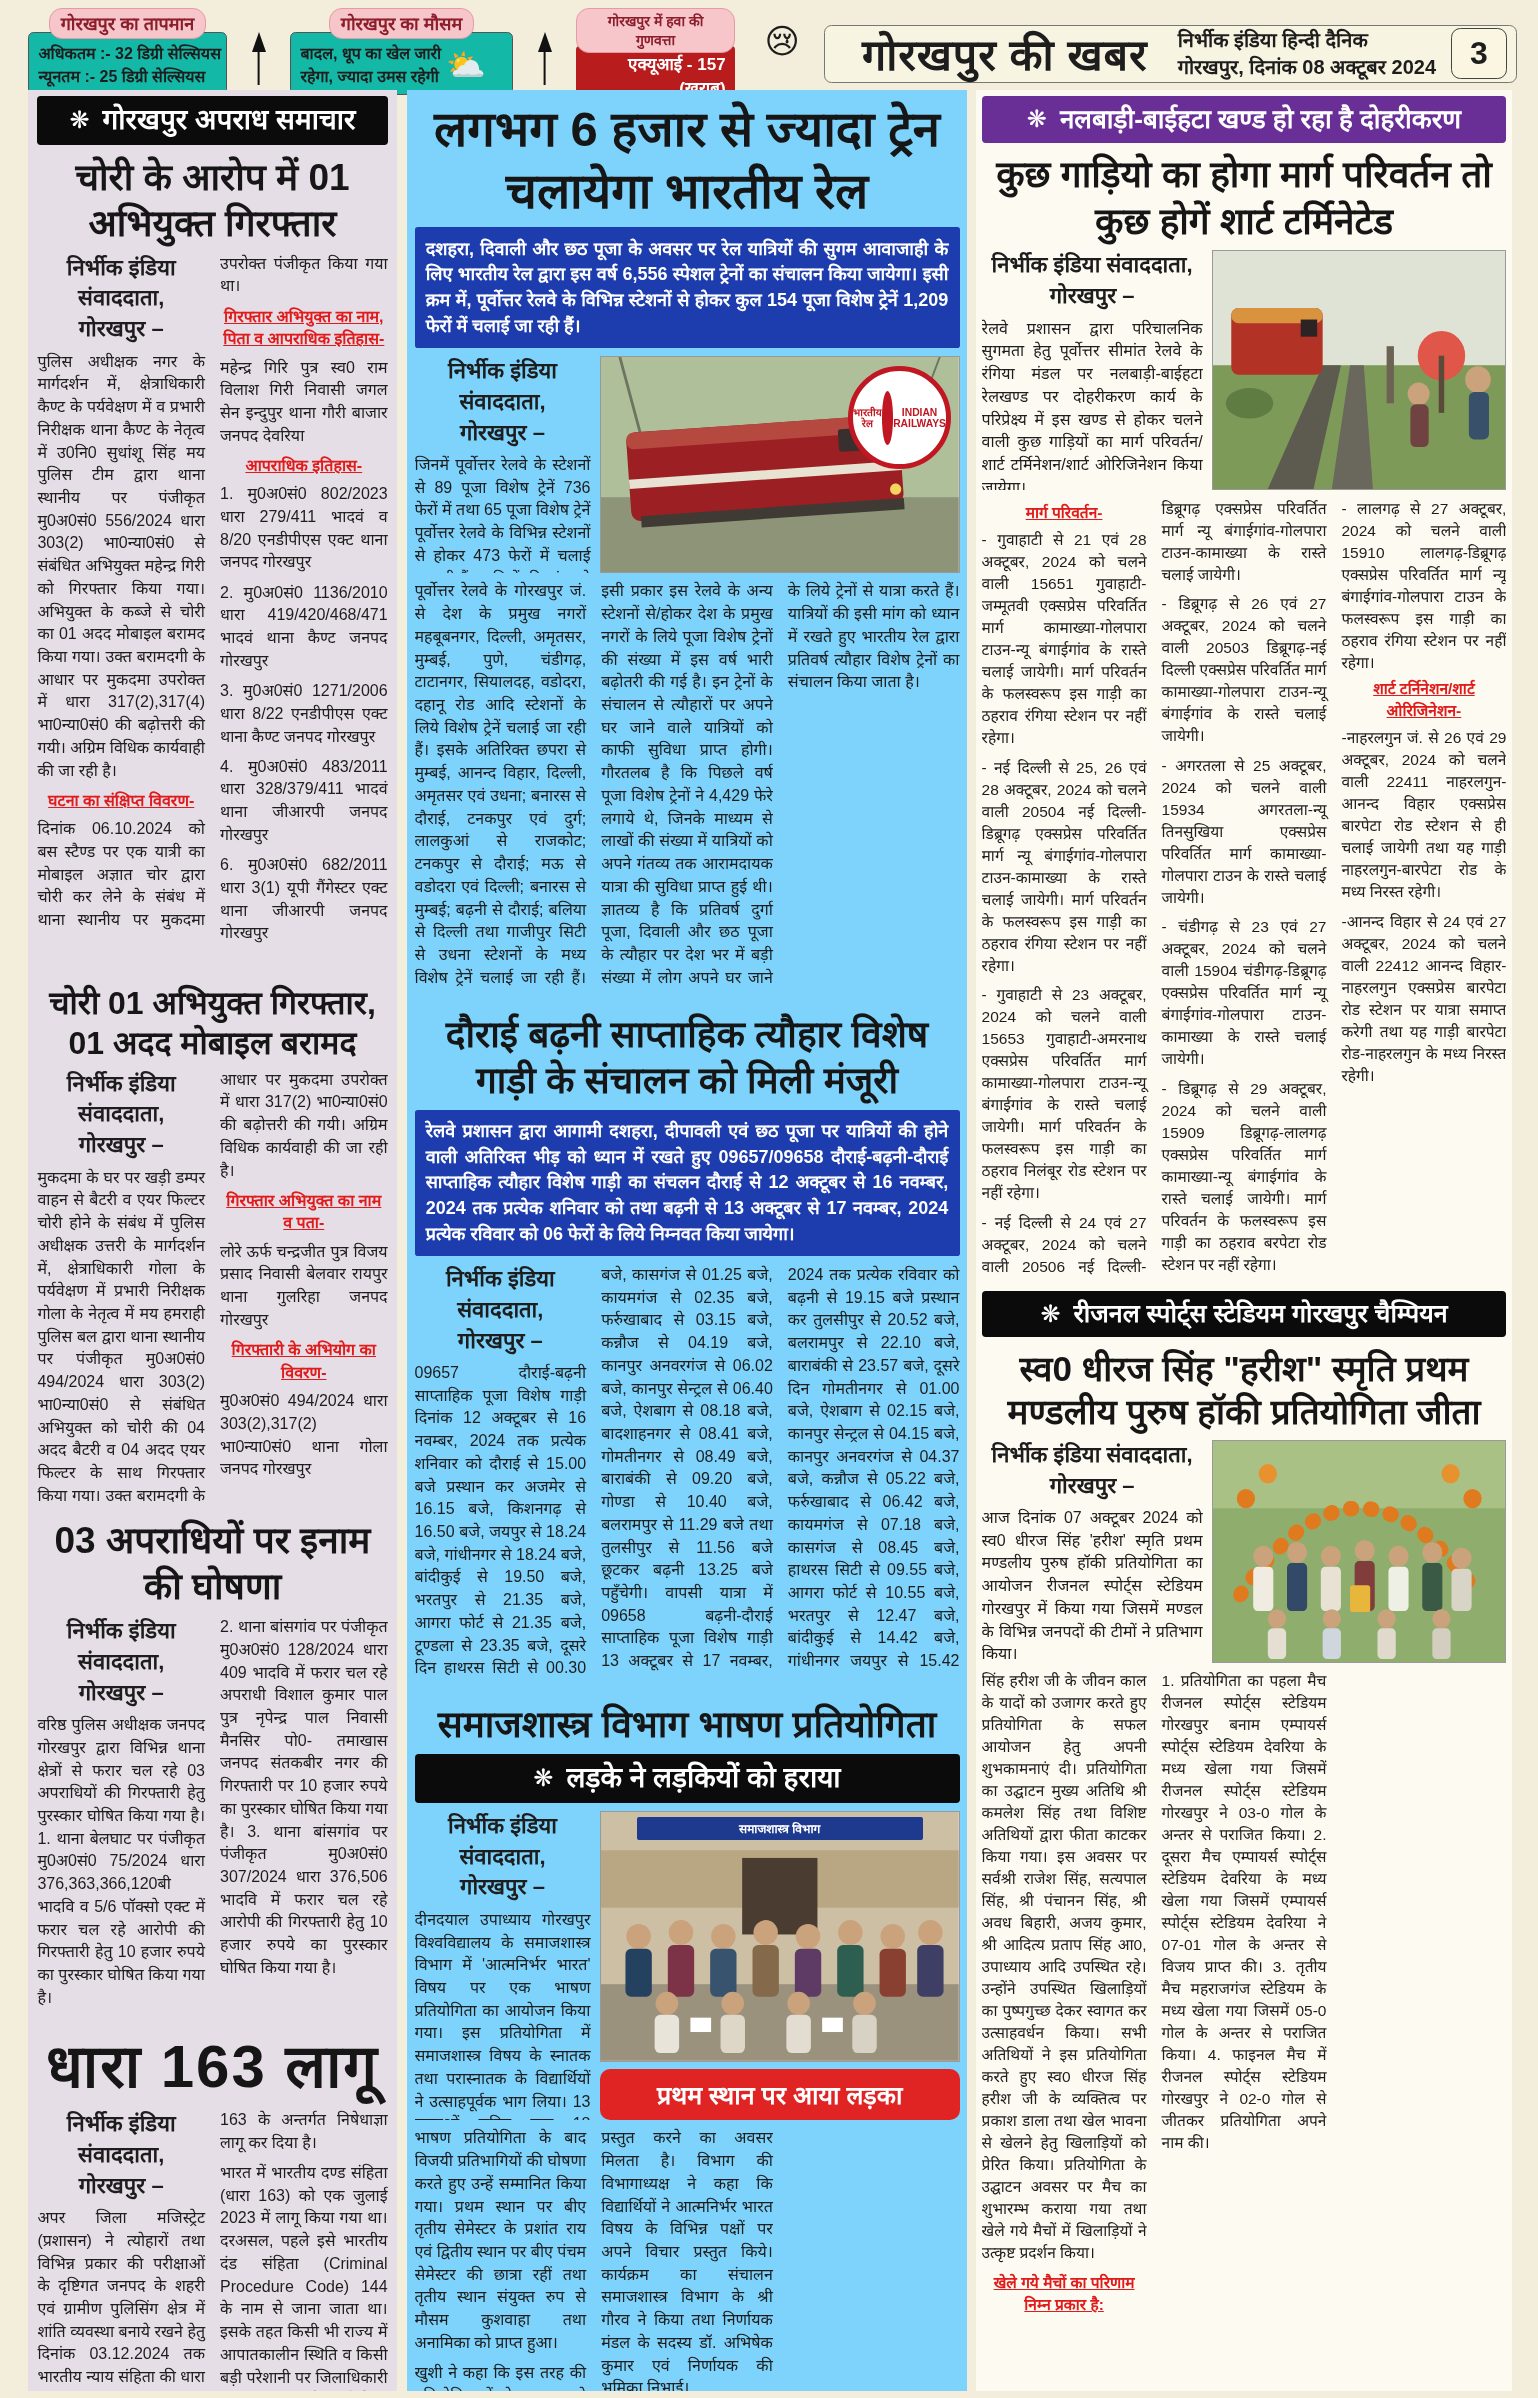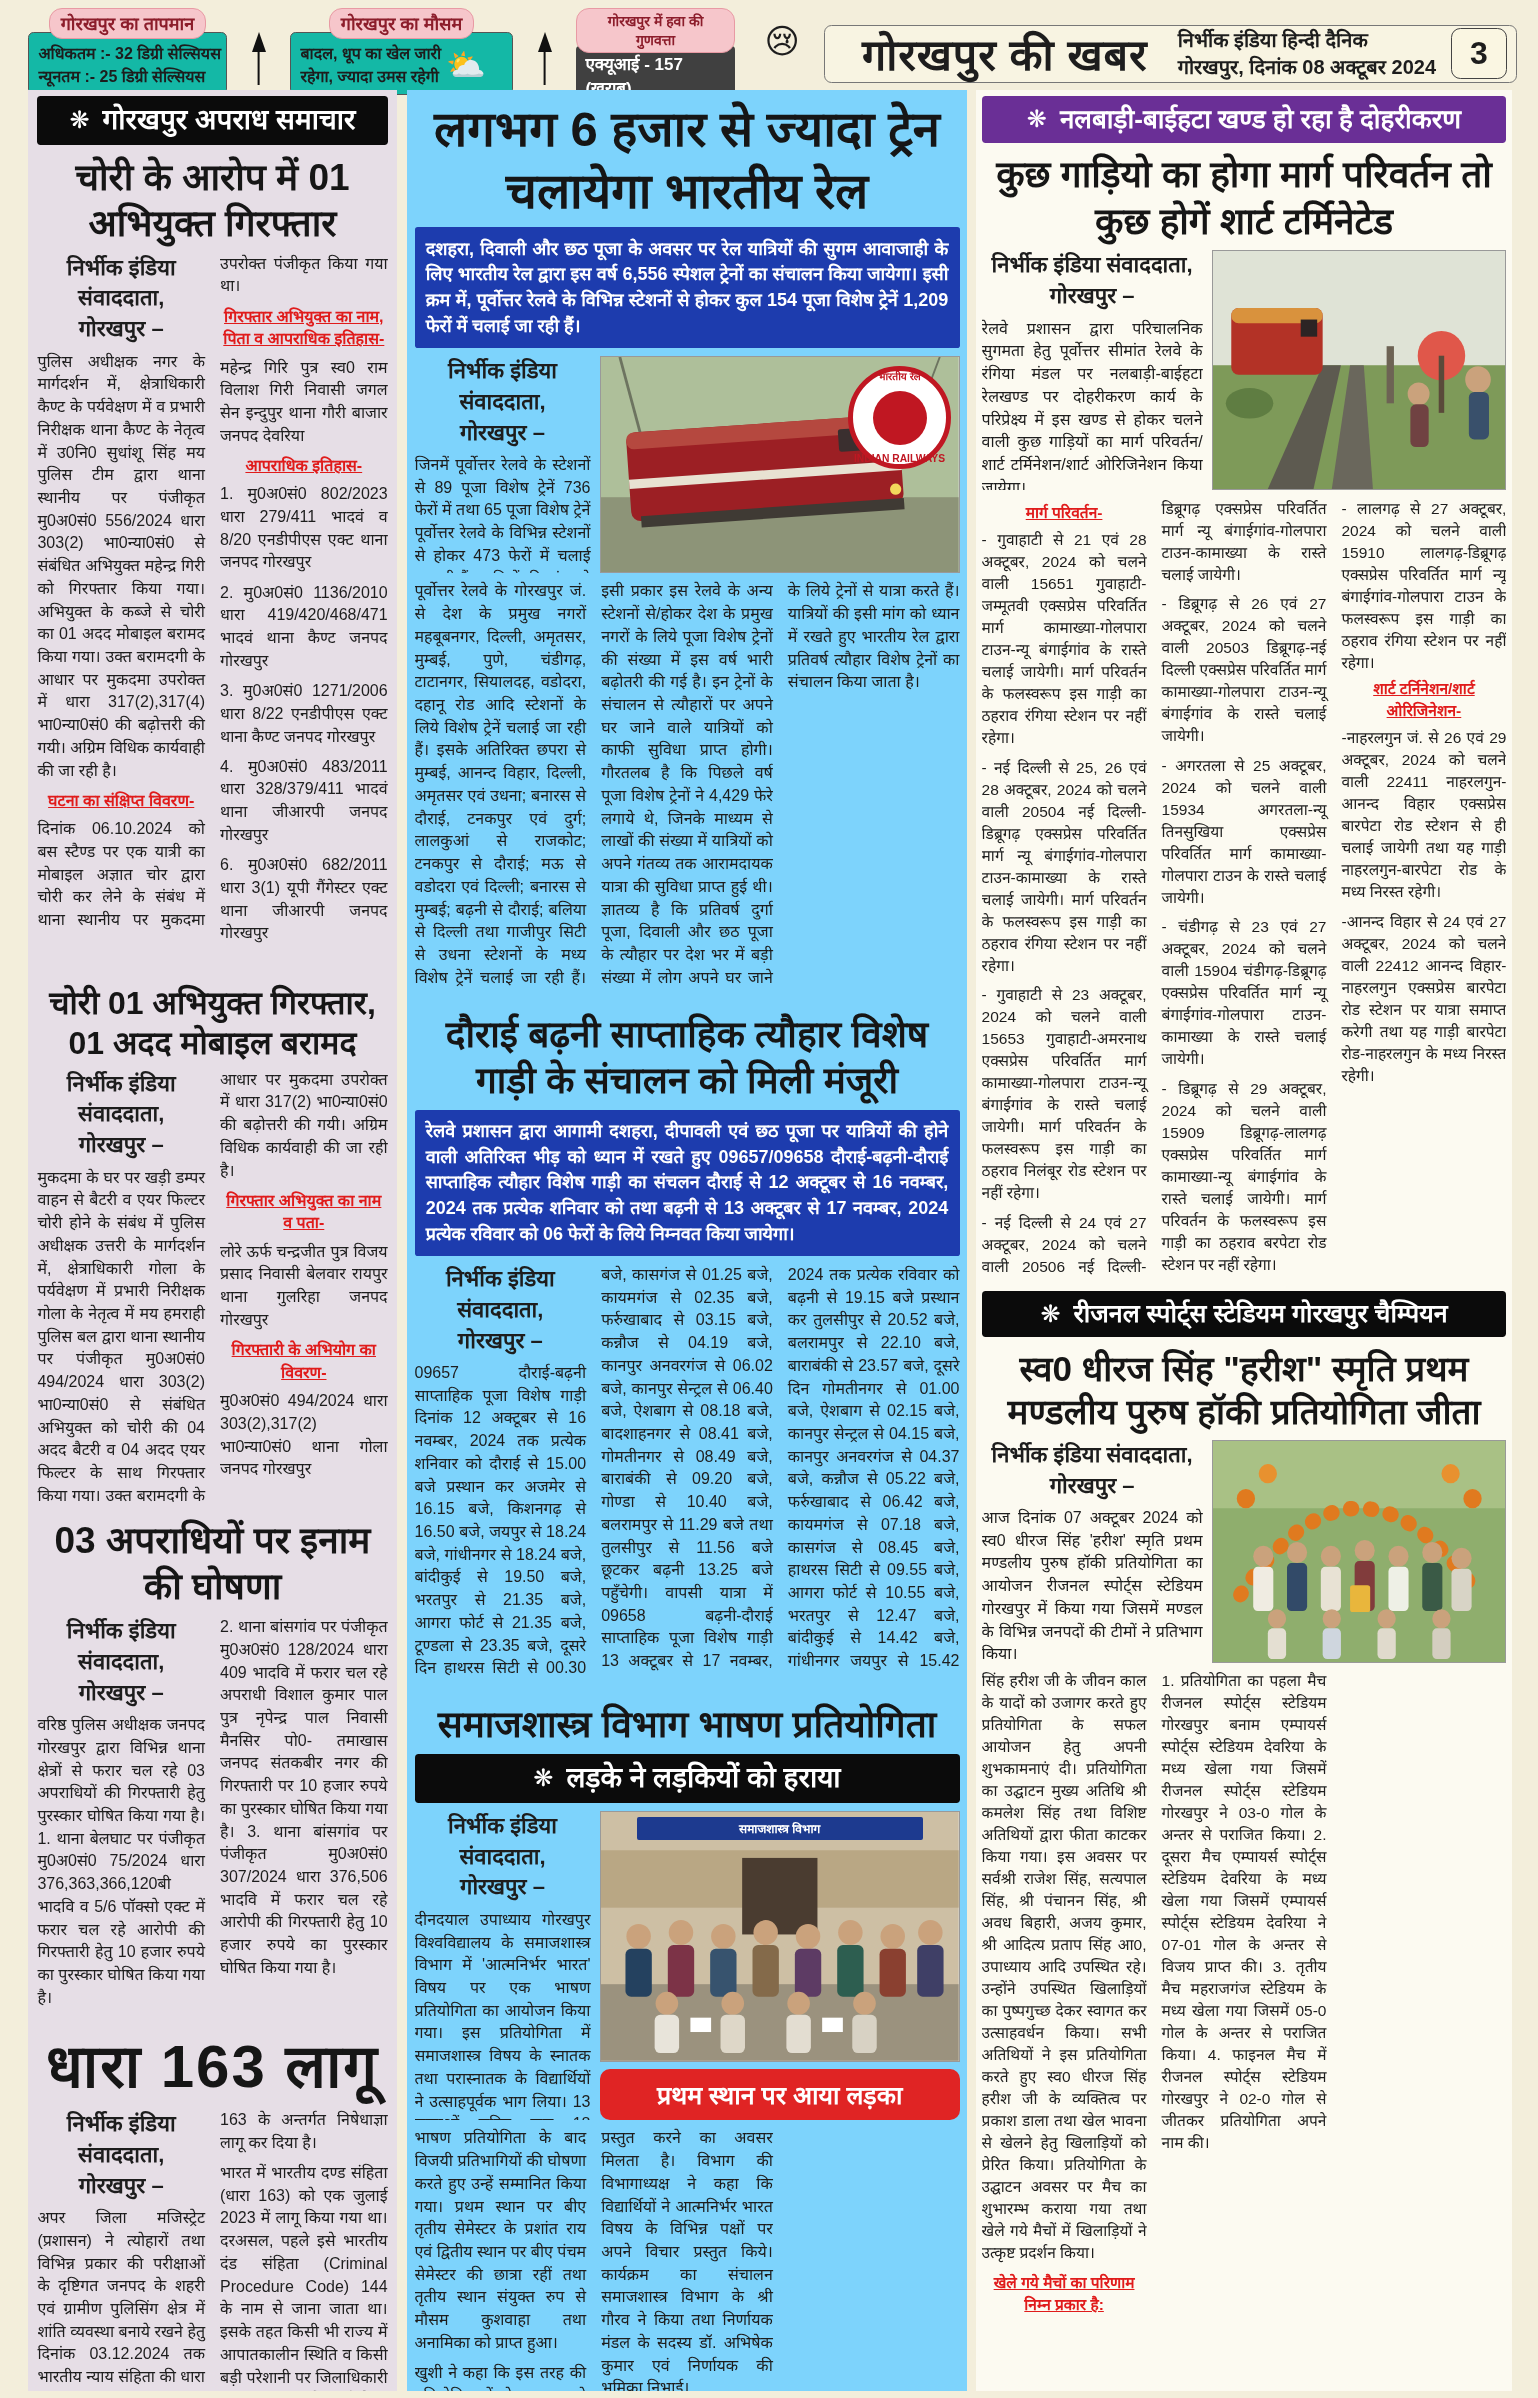--- a/index.html
+++ b/index.html
@@ -15,21 +15,21 @@
         text-align:center;padding:2.8px 11.2px;font-size:18px;position:relative;z-index:2;margin:0 auto;}
   .info-card{display:flex;flex-direction:column;}
   .card-body{background:#14b8a6;border:1.9px solid #555;border-radius:5.6px;margin-top:-7.5px;padding:9.4px 9.4px 5.6px;
              font-size:16px;font-weight:bold;line-height:1.45;white-space:nowrap;}
   .kite{position:relative;width:15px;height:56px;margin-top:24px;flex:0 0 15px;}
   .kite::before{content:"";position:absolute;left:50%;transform:translateX(-50%);top:0;
                 border-left:7.5px solid transparent;border-right:7.5px solid transparent;border-bottom:20.6px solid #111;}
   .kite::after{content:"";position:absolute;left:50%;transform:translateX(-50%);top:19px;width:2.8px;height:34px;background:#111;}
   .weather-row{display:flex;align-items:center;gap:5.6px;}
   .weather-icon{font-size:32px;line-height:1;}
-  .aqi-body{background:#404040;color:#fff;border-radius:3.7px;margin-top:-7.5px;padding:7.5px 9.4px 5.6px;text-align:left;
+  .aqi-body{background:#b91c1c;color:#fff;border-radius:3.7px;margin-top:-7.5px;padding:7.5px 9.4px 5.6px;text-align:right;
             font-size:17px;font-weight:bold;line-height:1.4;white-space:nowrap;}
   .aqi-icon{font-size:34px;margin:13px 0 0 5.6px;}
   .masthead{flex:1;display:flex;align-items:center;gap:15px;background:#f8f4e2;border:1.9px solid #777;
             border-radius:7.5px;margin-top:17px;padding:3.7px 9.4px 3.7px 37px;height:58px;}
   .mast-title{font-size:43px;font-weight:900;letter-spacing:0.9px;flex:1;}
   .mast-info{text-align:left;font-weight:bold;font-size:20px;line-height:1.35;white-space:nowrap;}
   .page-no{border:1.9px solid #444;border-radius:9.4px;background:#faf6e2;width:56px;height:51px;
            display:flex;align-items:center;justify-content:center;font-size:32px;font-weight:bold;}
 
   
@@ -59,21 +59,21 @@
   .cols3{column-count:3;}
   .p{margin:0 0 7.5px;}
   .sub-red{color:#e01b1b;font-weight:bold;text-align:center;text-decoration:underline;margin:3.7px 0 5.6px;break-inside:avoid;}
   .art-top{display:flex;gap:9.4px;margin-bottom:7.5px;}
   .side{flex:0 0 176px;font-size:16px;line-height:1.42;text-align:justify;overflow:hidden;}
   .side-wide{flex:0 0 221px;}
   .photo-wrap{flex:1;position:relative;border:0.9px solid #999;background:#ddd;overflow:hidden;}
   .photo-wrap svg{display:block;width:100%;height:100%;}
 
   .rail-badge{position:absolute;right:7.5px;top:9.4px;width:103px;height:103px;border-radius:50%;
-              background:#fff;border:5.6px solid #c01722;display:flex;flex-direction:column;align-items:center;
+              background:#fff;border:5.6px solid #c01722;display:flex;flex-direction:row;align-items:center;
               justify-content:space-between;text-align:center;color:#c01722;font-weight:bold;}
   .rail-badge .in{width:54px;height:54px;border-radius:50%;background:#c01722;margin:1.9px 0;}
   .rail-badge span{font-size:10.3px;line-height:1.1;}
 
   .red-box{background:#e02424;color:#fff;font-weight:900;font-size:25px;text-align:center;
            padding:8.4px 3.7px;border-radius:10px;margin-top:7.5px;}
   .sign-board{position:absolute;left:10%;top:5.6px;width:80%;background:#1d3a8f;color:#fff;text-align:center;
               font-size:12px;font-weight:bold;padding:2.8px 0;border-radius:1.9px;}
 </style>
 </head>

